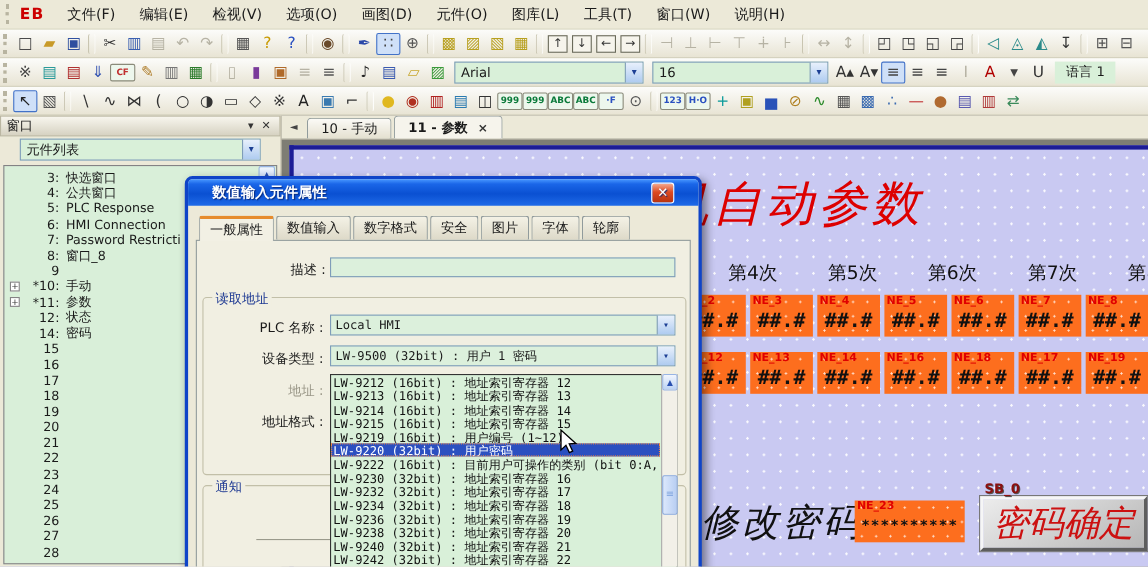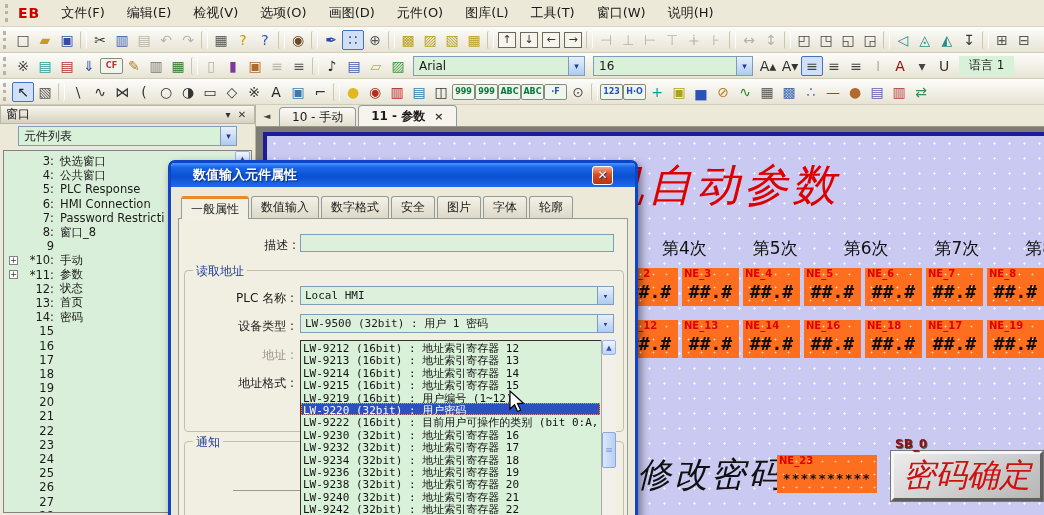--- a/index.html
+++ b/index.html
@@ -634,25 +634,20 @@
         <span class="tn">*11:</span>
         <span class="tl">参数</span>
       </div>
 
       <div class="tree-item">
         <span class="tw"></span>
         <span class="tn">12:</span>
         <span class="tl">状态</span>
       </div>
 
-      <div class="tree-item">
-        <span class="tw"></span>
-        <span class="tn">13:</span>
-        <span class="tl">首页</span>
-      </div>
 
       <div class="tree-item">
         <span class="tw"></span>
         <span class="tn">14:</span>
         <span class="tl">密码</span>
       </div>
 
       <div class="tree-item">
         <span class="tw"></span>
         <span class="tn">15</span>

